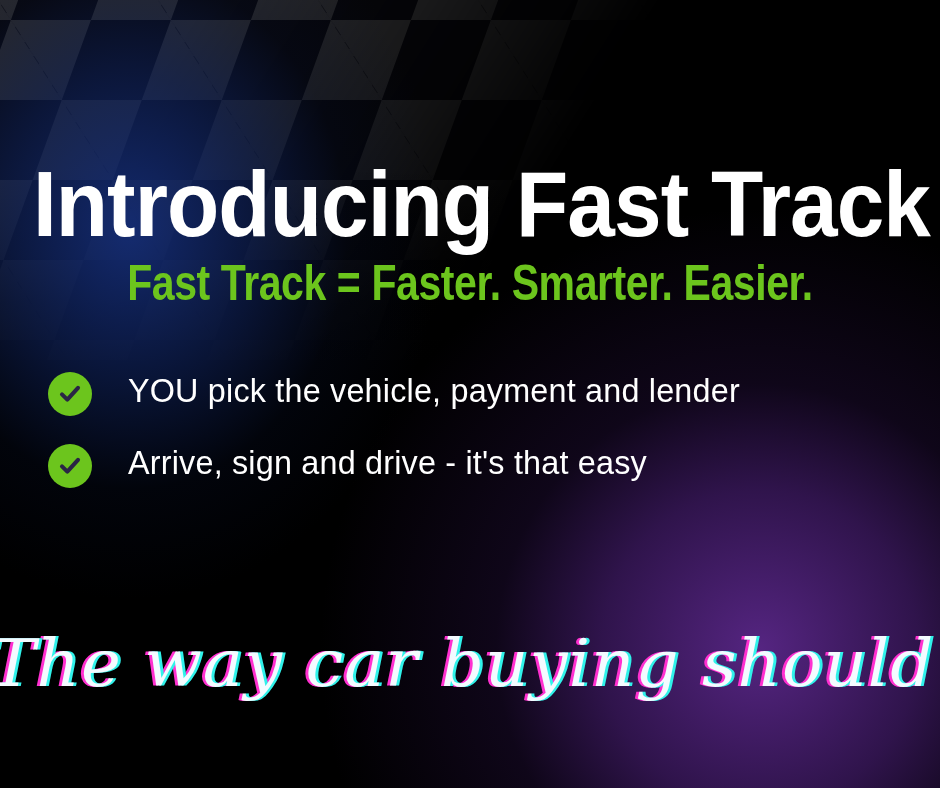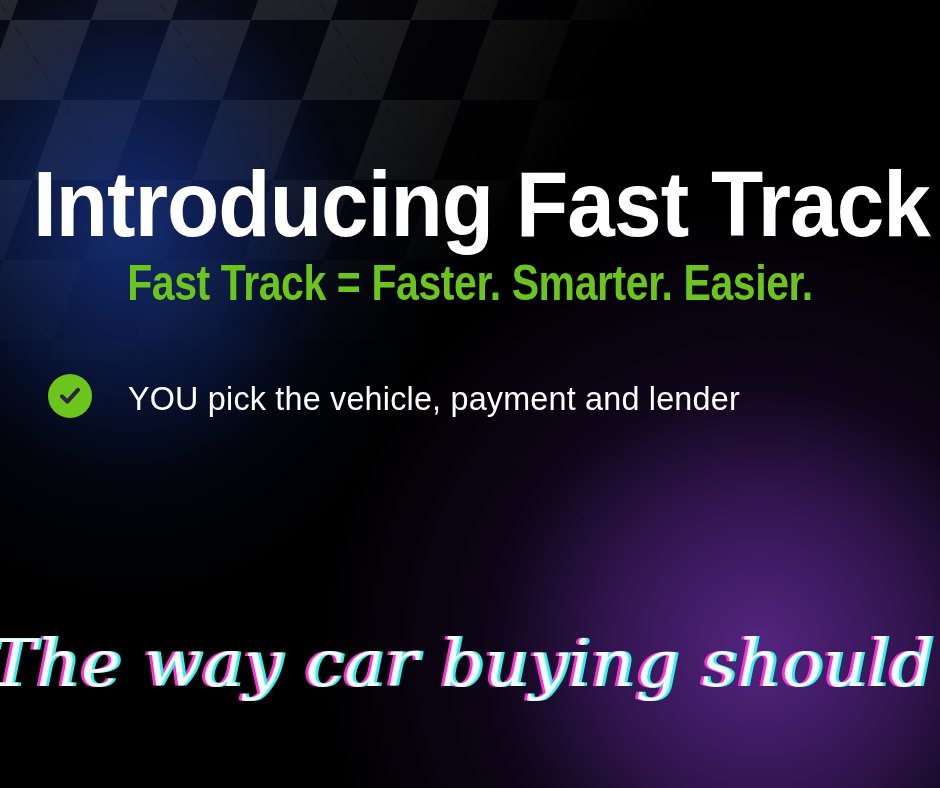--- a/index.html
+++ b/index.html
@@ -91,21 +91,21 @@
   }
 
   #bullet-list {
     position: absolute;
     left: 48px;
     top: 372px;
     width: 850px;
   }
   .bullet-row {
     display: flex;
-    align-items: flex-end;
+    align-items: flex-start;
     height: 46px;
     margin-bottom: 26px;
   }
   .check-badge {
     flex: 0 0 auto;
     width: 44px; height: 44px;
     border-radius: 50%;
     background: #6cc51d;
     display: flex;
     align-items: center;
@@ -170,20 +170,28 @@
       <div class="bullet-row">
         <span class="check-badge">
           <svg width="26" height="26" viewBox="0 0 26 26" aria-hidden="true">
             <path d="M5 13.4 L10.3 18.6 L21 6.8" fill="none" stroke="#2a2545" stroke-width="4.1" stroke-linecap="round" stroke-linejoin="round"></path>
           </svg>
         </span>
         <span class="bullet-text">YOU pick the vehicle, payment and lender</span>
       </div>
 
 
+      <div class="bullet-row">
+        <span class="check-badge">
+          <svg width="26" height="26" viewBox="0 0 26 26" aria-hidden="true">
+            <path d="M5 13.4 L10.3 18.6 L21 6.8" fill="none" stroke="#2a2545" stroke-width="4.1" stroke-linecap="round" stroke-linejoin="round"></path>
+          </svg>
+        </span>
+        <span class="bullet-text">Arrive, sign and drive - it's that easy</span>
+      </div>
 
     </div>
 
     <div id="tagline-wrap">
       <div class="tagline" id="tagline-magenta">The way car buying should be.</div>
       <div class="tagline" id="tagline-cyan">The way car buying should be.</div>
       <div class="tagline" id="tagline-white">The way car buying should be.</div>
     </div>
 
   </div>

